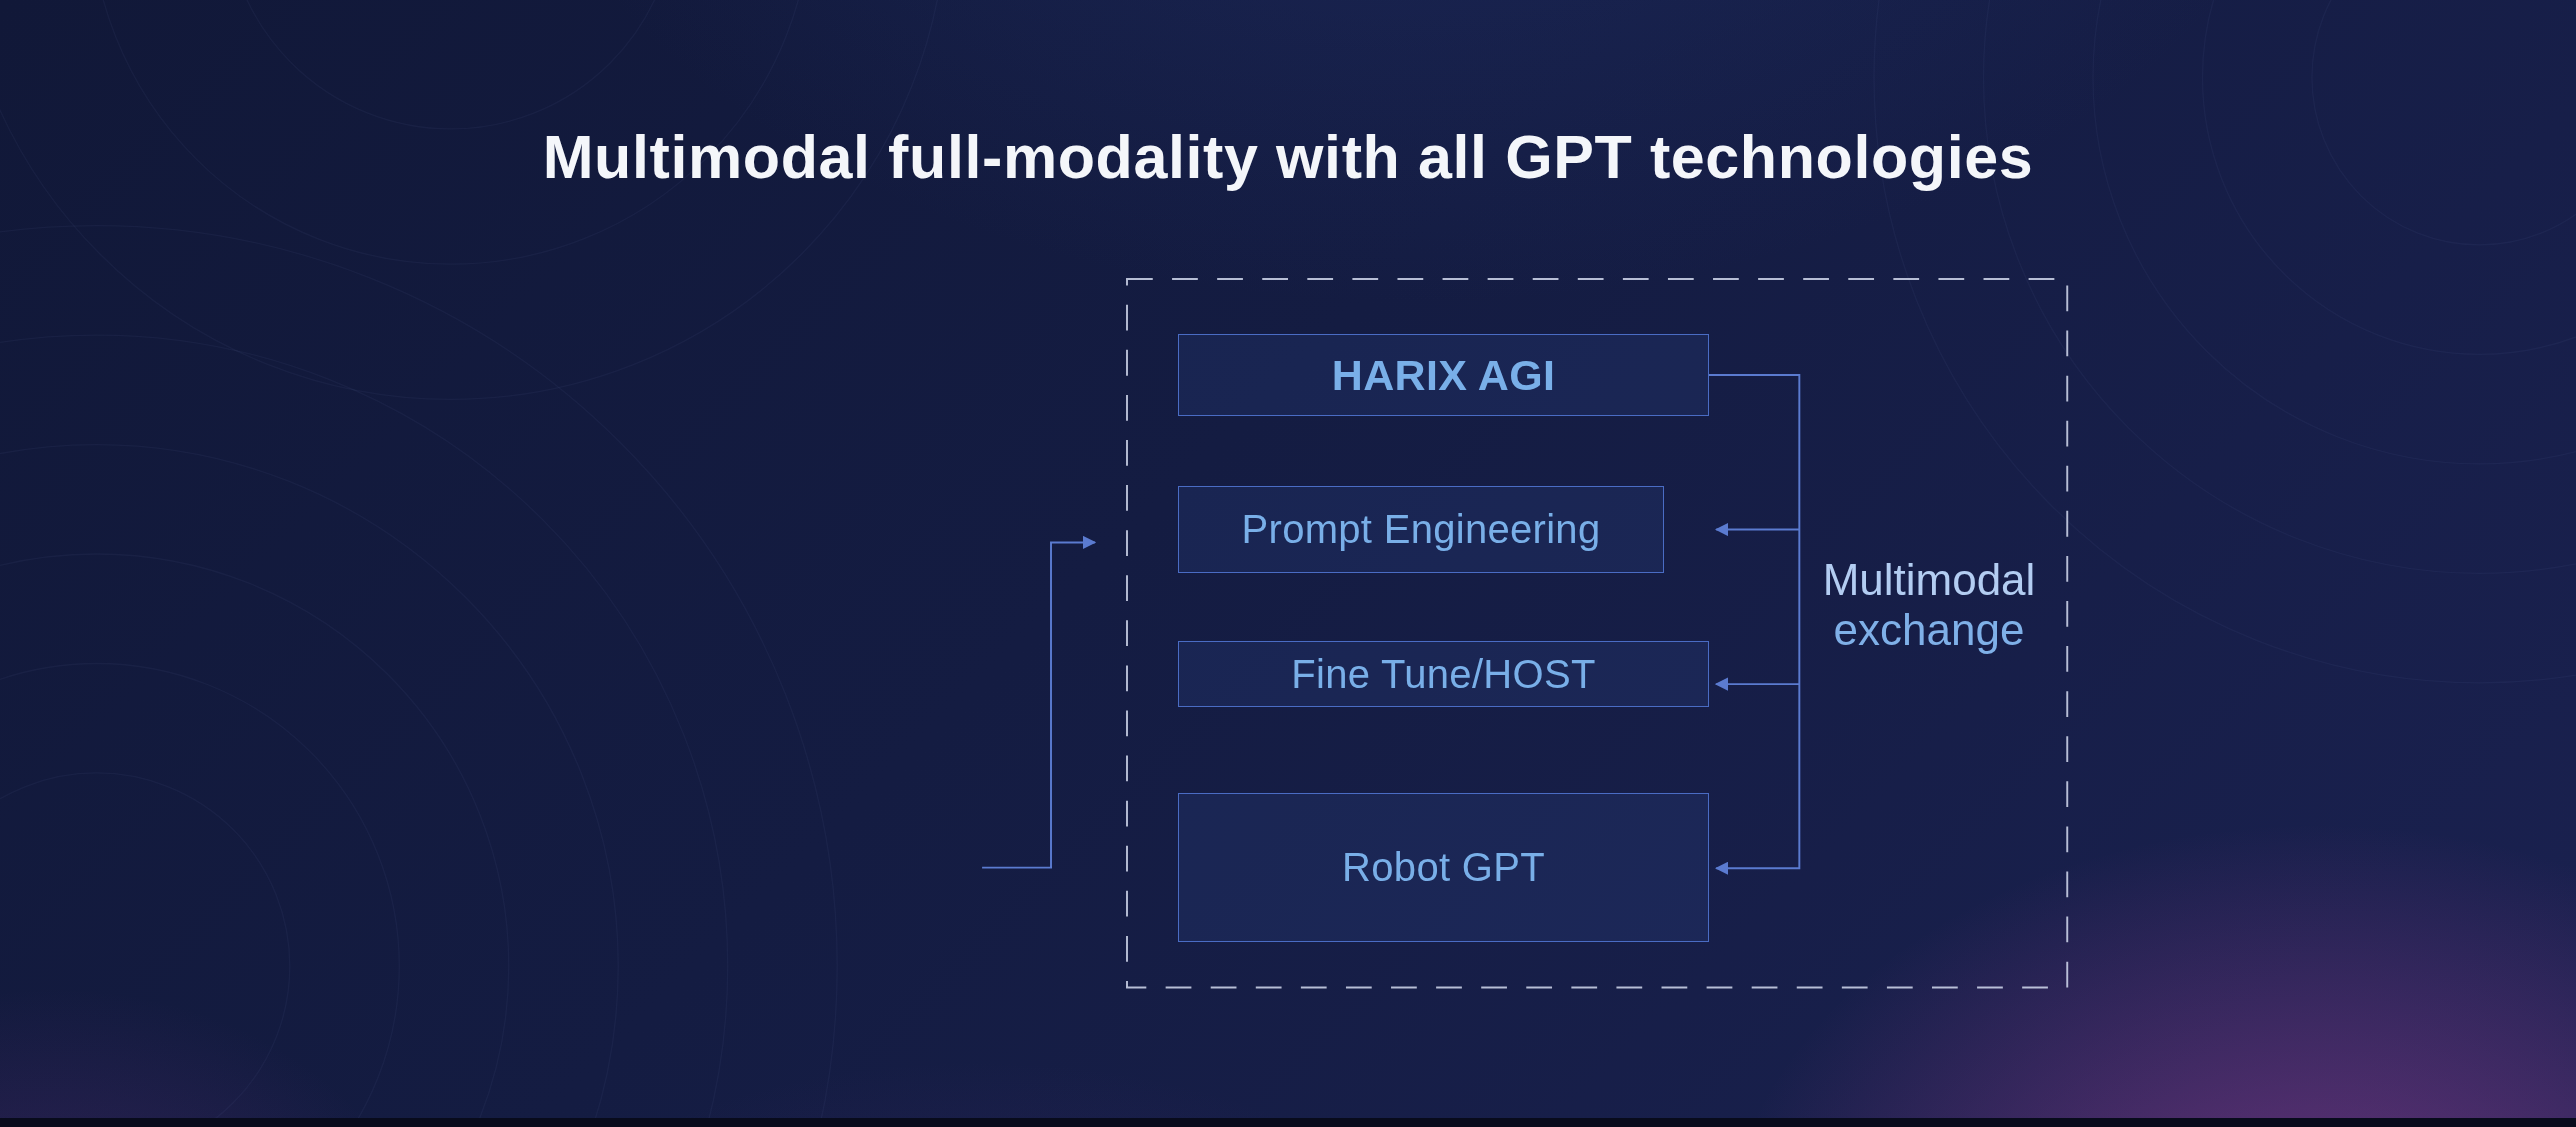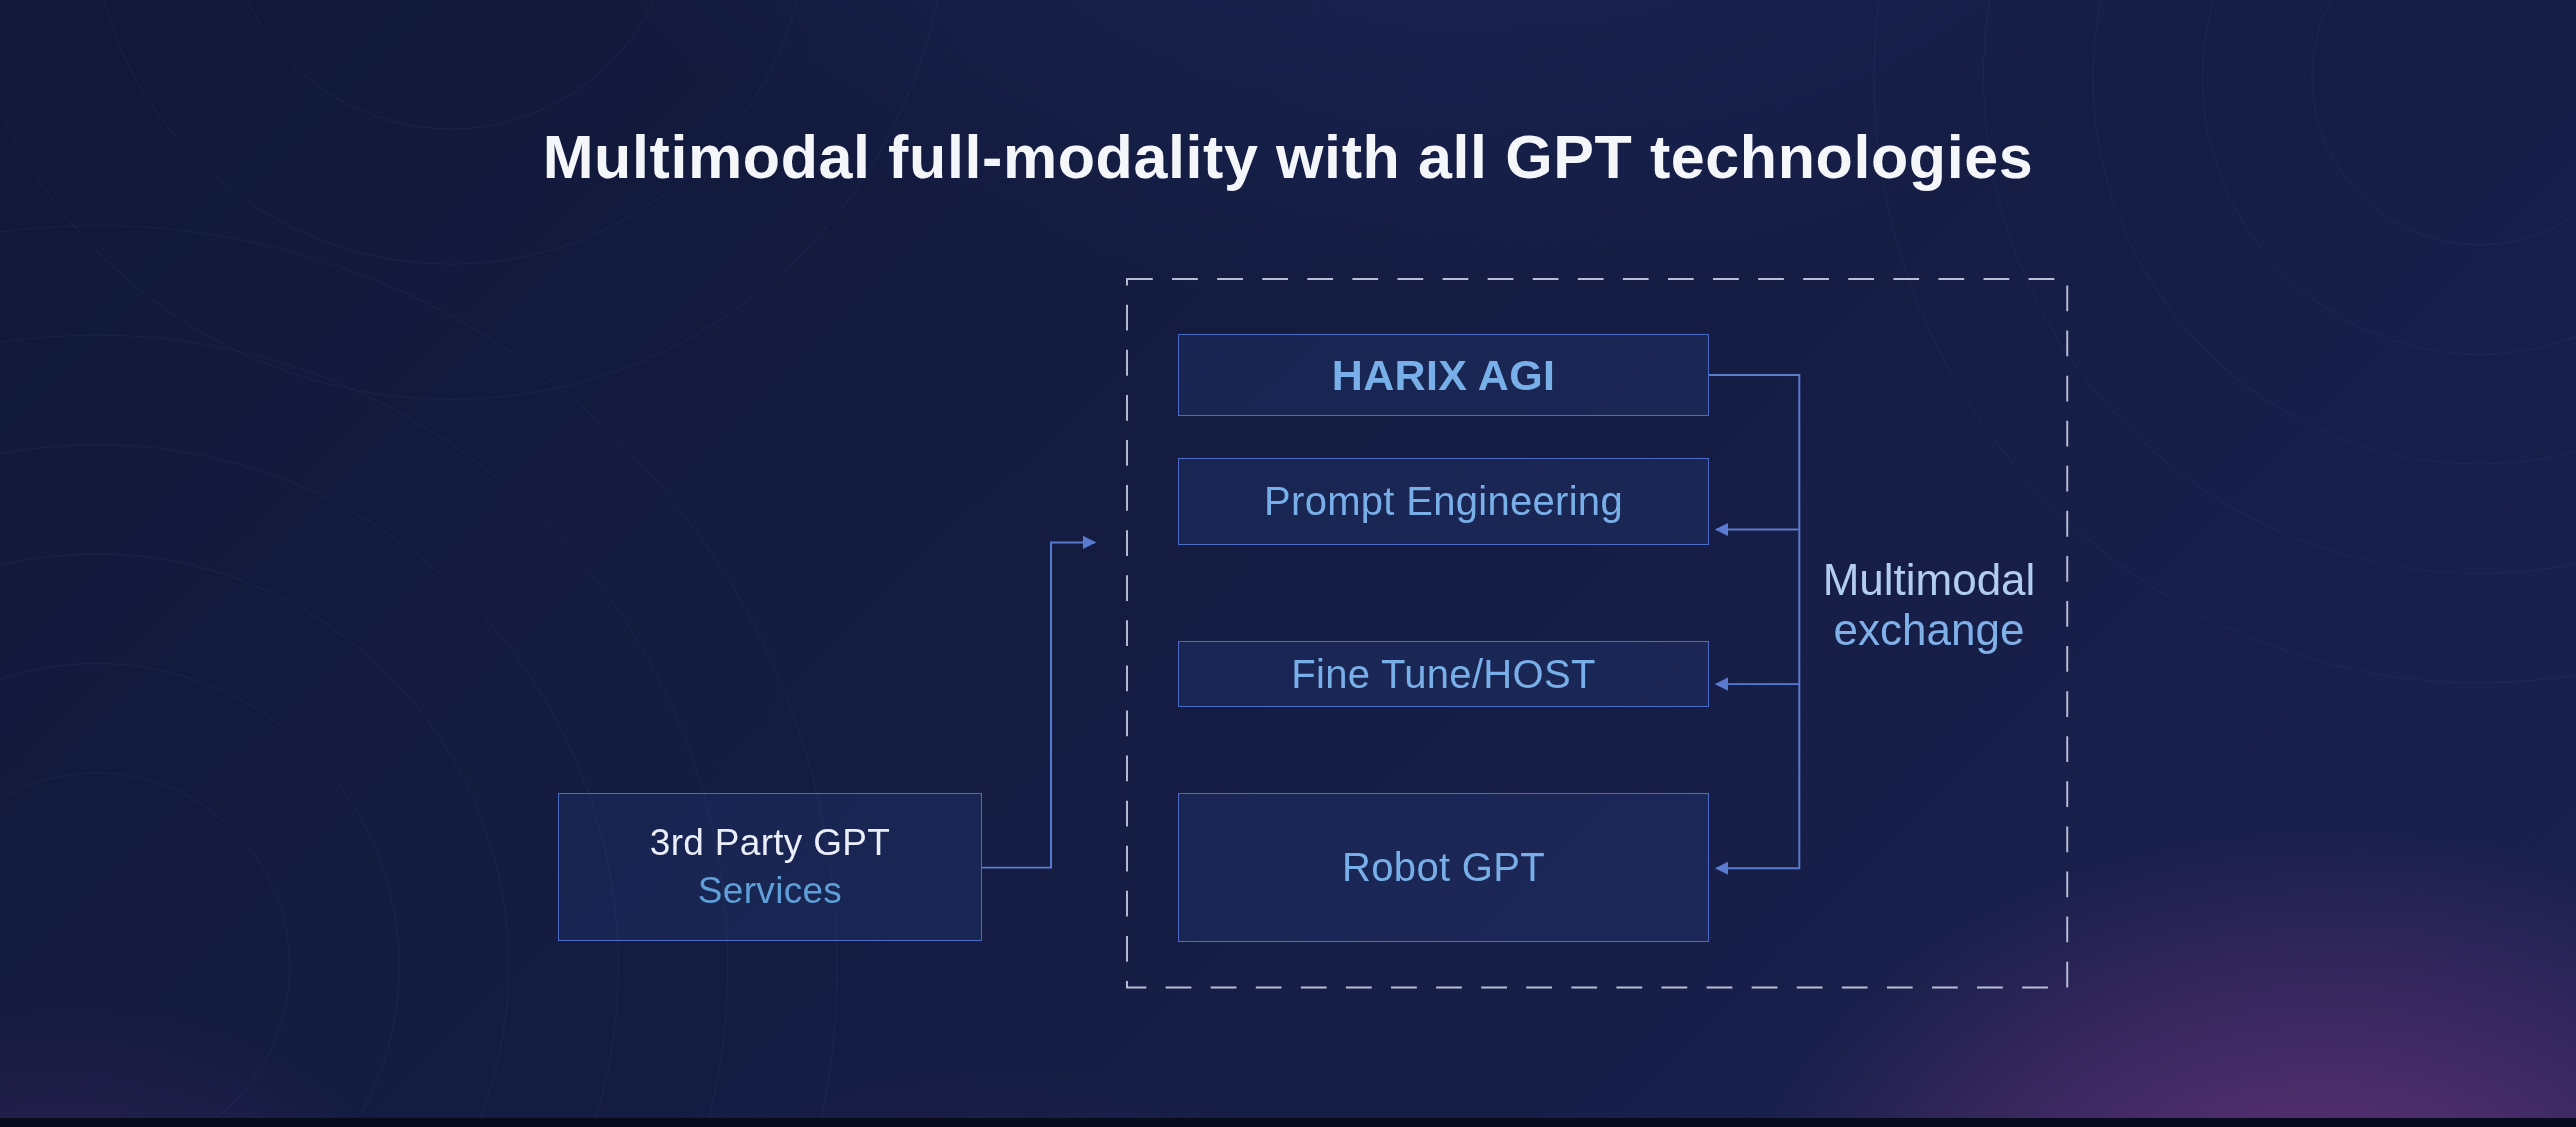--- a/index.html
+++ b/index.html
@@ -27,21 +27,21 @@
     position:absolute;
     border:1.9px solid #4a6cc4;
     background:rgba(58,88,170,0.16);
     display:flex;flex-direction:column;align-items:center;justify-content:center;
     color:#79afe8;
     font-size:40px;
     letter-spacing:0.3px;
     box-sizing:border-box;
   }
   .box-harix{left:1178px;top:334px;width:531px;height:82px;font-size:43px;font-weight:bold;}
-  .box-prompt{left:1178px;top:458px;width:531px;height:87px;justify-content:center;}
+  .box-prompt{left:1178px;top:486px;width:486px;height:87px;justify-content:center;}
   .box-fine{left:1178px;top:641px;width:531px;height:66px;}
   .box-robot{left:1178px;top:793px;width:531px;height:149px;}
   .box-external{left:558px;top:793px;width:424px;height:148px;font-size:37px;line-height:48px;}
   .box-external .line1{color:#e9eef9;}
   .box-external .line2{color:#5f9fd8;}
   .side-label{
     position:absolute;left:1800px;top:555px;width:258px;
     text-align:center;
     font-size:44px;line-height:50px;
     color:#7fb0e8;
@@ -100,24 +100,20 @@
   </div>
 
   <div class="box box-fine">
     <span>Fine Tune/HOST</span>
   </div>
 
   <div class="box box-robot">
     <span>Robot GPT</span>
   </div>
 
-  <div class="box box-external">
-    <span class="line1">3rd Party GPT</span>
-    <span class="line2">Services</span>
-  </div>
 
   <div class="side-label">
     <div class="l0">Multimodal</div>
     <div class="l2">exchange</div>
   </div>
 
   <div class="bottom-edge"></div>
 </div>
 
 

